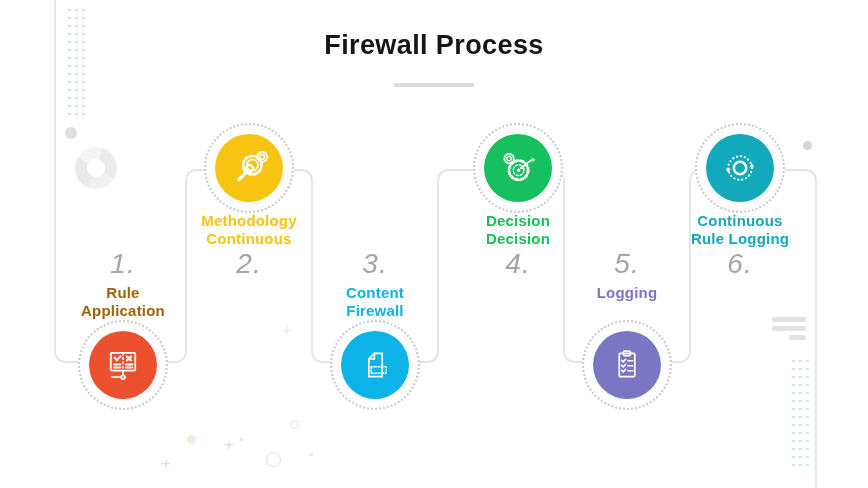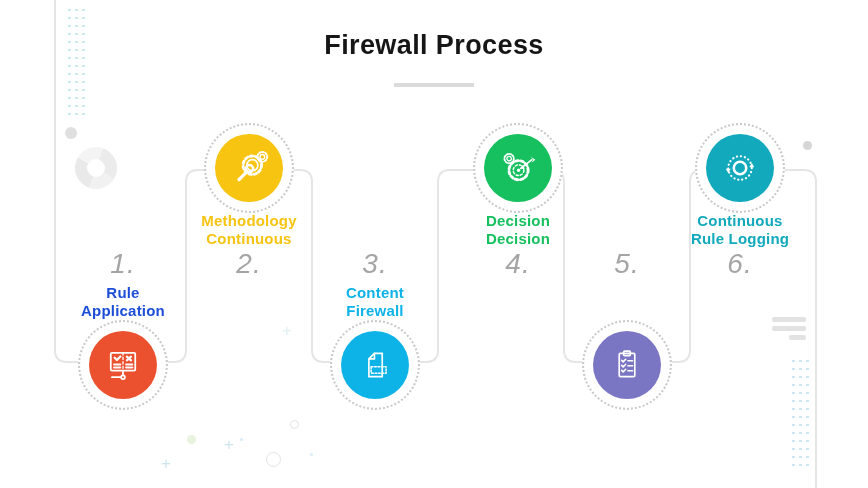--- a/index.html
+++ b/index.html
@@ -65,21 +65,21 @@
   <div class="oring" style="left:290px;top:420px;width:7px;height:7px;"></div>
   <div class="gdot" style="left:187px;top:435px;width:9px;height:9px;background:#e7f2df;"></div>
   <div class="gdot" style="left:240px;top:438px;width:3px;height:3px;background:#d8ecf5;"></div>
   <div class="gdot" style="left:310px;top:453px;width:3px;height:3px;background:#d8ecf5;"></div>
 
   <div class="title">Firewall Process</div>
   <div class="title-underline"></div>
 
   <div class="step" style="left:61px;" data-pos="bottom">
     <div class="num">1.</div>
-    <div class="lbl accent-text" style="color: #1d4ed8;">
+    <div class="lbl accent-text" style="color: #a16207;">
       <div>Rule</div>
         <div>Application</div>
     </div>
     <div class="circle-outer">
       <div class="icon-circle" style="background: rgb(235, 81, 47);">
         <svg width="40" height="40" viewBox="0 0 36 36" fill="none" stroke="#fff" stroke-width="1.6" stroke-linecap="round" stroke-linejoin="round">
           <rect x="7" y="7" width="22" height="16" rx="1"></rect>
           <line x1="18" y1="7" x2="18" y2="23" stroke-dasharray="2 2" stroke-width="1.2"></line>
           <polyline points="10.5,11.5 12.5,13.5 15.6,10.3" stroke-width="2"></polyline>
           <line x1="21.5" y1="10.5" x2="25.2" y2="13.8" stroke-width="2"></line>
@@ -150,20 +150,24 @@
     </div>
     <div class="lbl accent-text" style="color: rgb(22, 192, 94);">
       <div>Decision</div>
         <div>Decision</div>
     </div>
     <div class="num">4.</div>
   </div>
 
   <div class="step" style="left:565px;" data-pos="bottom">
     <div class="num">5.</div>
+    <div class="lbl accent-text" style="color: rgb(123, 118, 195);">
+      <div>Logging</div>
+        <div></div>
+    </div>
     <div class="circle-outer">
       <div class="icon-circle" style="background: rgb(123, 118, 195);">
         <svg width="40" height="40" viewBox="0 0 36 36" fill="none" stroke="#fff" stroke-width="1.5" stroke-linecap="round" stroke-linejoin="round">
           <rect x="11" y="7.5" width="14" height="21" rx="1"></rect>
           <rect x="15" y="5.5" width="6" height="4" rx="0.8"></rect>
           <polyline points="13.2,13.8 14.6,15.2 16.8,12.8" stroke-width="1.4"></polyline>
           <line x1="18.8" y1="14.2" x2="23" y2="14.2" stroke-width="1.4"></line>
           <polyline points="13.2,18.3 14.6,19.7 16.8,17.3" stroke-width="1.4"></polyline>
           <line x1="18.8" y1="18.7" x2="23" y2="18.7" stroke-width="1.4"></line>
           <polyline points="13.2,22.8 14.6,24.2 16.8,21.8" stroke-width="1.4"></polyline>

